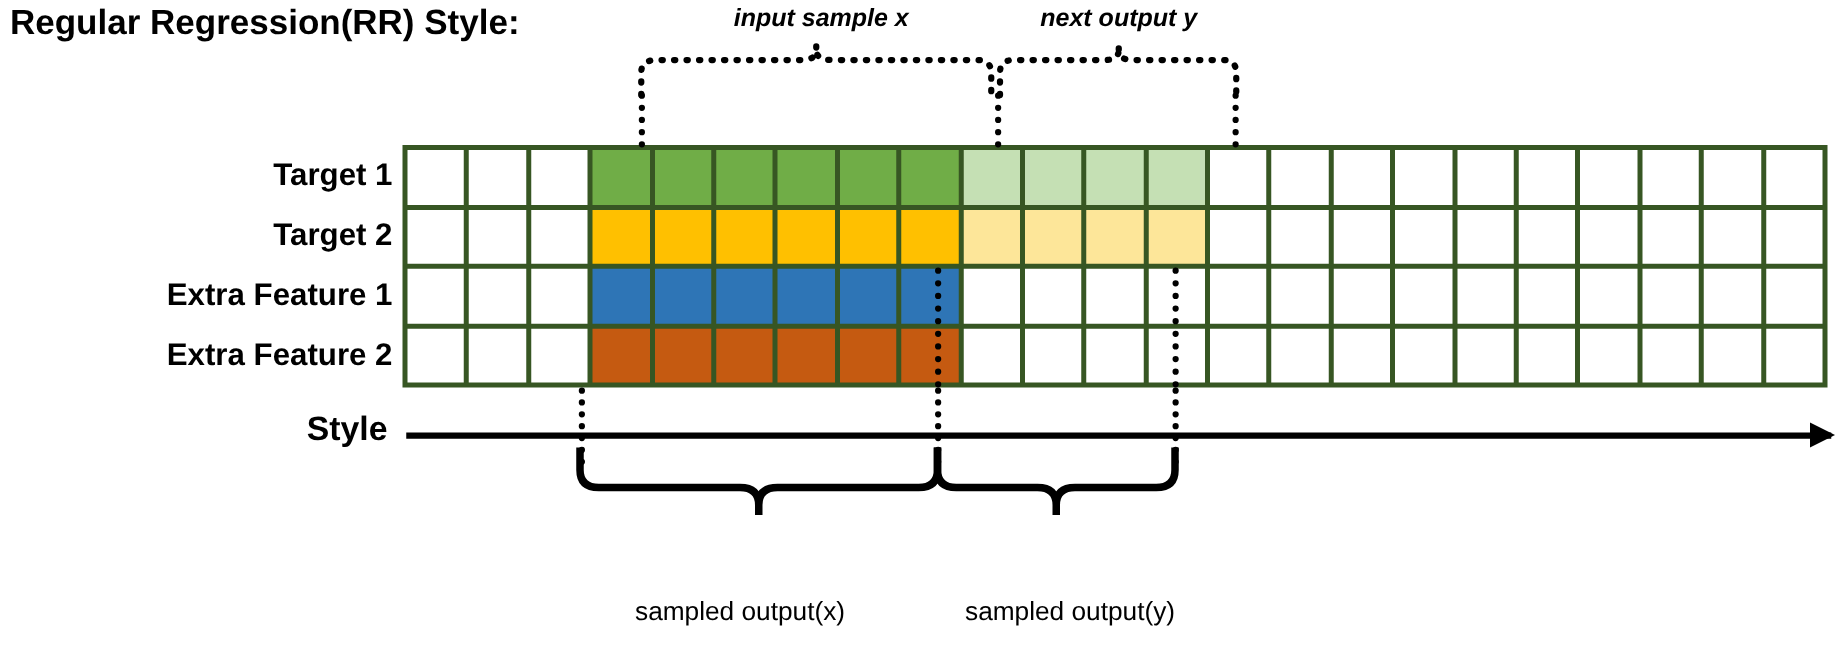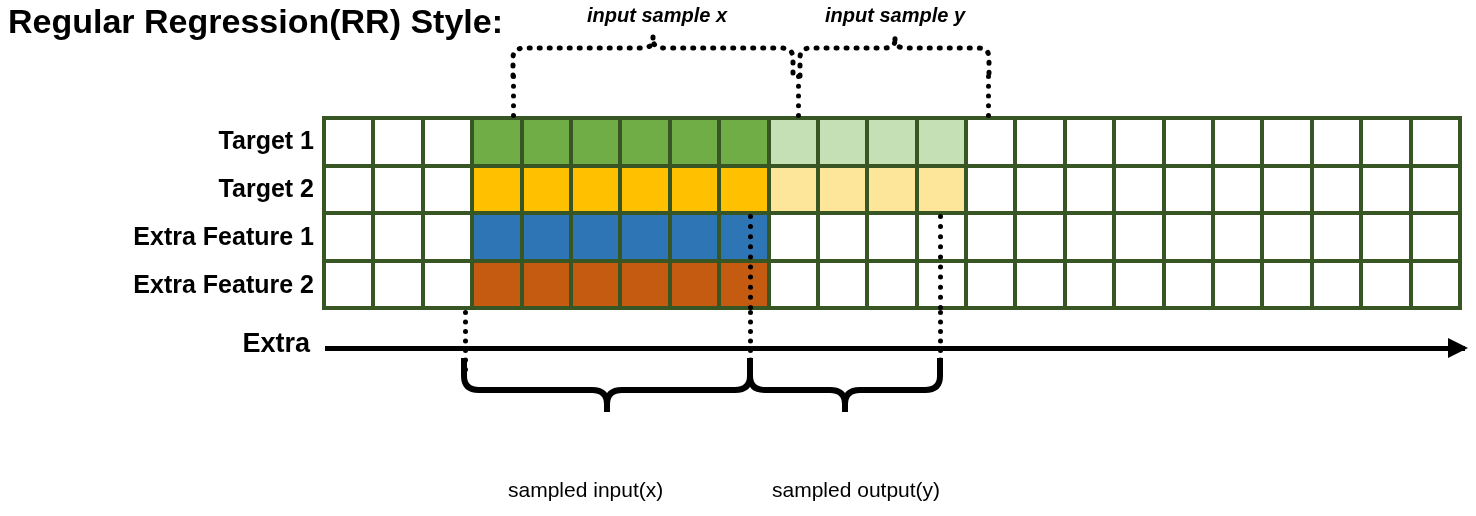--- a/index.html
+++ b/index.html
@@ -2,21 +2,21 @@
 <html><head>
 <meta charset="utf-8">
 <style>
   html,body{margin:0;padding:0;background:#ffffff;}
   body{width:1476px;height:516px;position:relative;overflow:hidden;
        font-family:"Liberation Sans", sans-serif;color:#000;}
 
   
   #title{
     position:absolute; left:8px; top:2px;
-    font-size:34px; font-weight:700; letter-spacing:0px;
+    font-size:28px; font-weight:700; letter-spacing:0px;
     white-space:nowrap;
   }
 
   
   .top-caption{
     position:absolute; top:4px;
     font-size:20px; font-style:italic; font-weight:600;
     white-space:nowrap; text-align:center;
   }
   #cap-x{ left:577px; width:160px; }
@@ -81,21 +81,21 @@
 
   svg.overlay{ position:absolute; left:0; top:0; width:1476px; height:516px;
                pointer-events:none; }
 </style>
 </head>
 <body>
 
 <div id="title">Regular Regression(RR) Style:</div>
 
 <div class="top-caption" id="cap-x">input sample x</div>
-<div class="top-caption" id="cap-y">input sample y</div>
+<div class="top-caption" id="cap-y">next output y</div>
 
 <div class="row-label" id="lab-0">Target 1</div>
 <div class="row-label" id="lab-1">Target 2</div>
 <div class="row-label" id="lab-2">Extra Feature 1</div>
 <div class="row-label" id="lab-3">Extra Feature 2</div>
 
 <div id="grid" style="background: rgb(55, 86, 35);">
     <div class="grid-row">
       <div class="cell" style="background: rgb(255, 255, 255);"></div>
       <div class="cell" style="background: rgb(255, 255, 255);"></div>
@@ -191,21 +191,21 @@
       <div class="cell" style="background: rgb(255, 255, 255);"></div>
       <div class="cell" style="background: rgb(255, 255, 255);"></div>
       <div class="cell" style="background: rgb(255, 255, 255);"></div>
       <div class="cell" style="background: rgb(255, 255, 255);"></div>
       <div class="cell" style="background: rgb(255, 255, 255);"></div>
       <div class="cell" style="background: rgb(255, 255, 255);"></div>
       <div class="cell" style="background: rgb(255, 255, 255);"></div>
     </div>
   </div>
 
-<div id="time-label">Extra</div>
+<div id="time-label">Style</div>
 <div id="time-axis"></div>
 <div id="time-arrow"></div>
 
 <div class="vdot" style="left:511px; top:74px; height:44px;"></div>
 <div class="vdot" style="left:463px; top:310px; height:62px;"></div>
 
 <div class="vdot" style="left:796px; top:74px; height:44px;"></div>
 <div class="vdot" style="left:748px; top:214px; height:96px;"></div>
 <div class="vdot" style="left:748px; top:310px; height:62px;"></div>
 
@@ -222,21 +222,21 @@
            L 895,40 Q 895,48 906,48 L 978,48 Q 989,48 989,58 L 989,76" fill="none" stroke="#000" stroke-width="5" stroke-linecap="round" stroke-dasharray="1 9"></path>
 
   <path d="M 464,358 L 464,376 Q 464,390 479,390 L 592,390 Q 607,390 607,404 L 607,412
            L 607,404 Q 607,390 622,390 L 735,390 Q 750,390 750,376 L 750,358" fill="none" stroke="#000" stroke-width="6" stroke-linecap="butt"></path>
 
   <path d="M 750,358 L 750,376 Q 750,390 765,390 L 830,390 Q 845,390 845,404 L 845,412
            L 845,404 Q 845,390 860,390 L 925,390 Q 940,390 940,376 L 940,358" fill="none" stroke="#000" stroke-width="6" stroke-linecap="butt"></path>
 </svg>
 
 <div class="bottom-note" id="note-x">
-  <div>sampled input(x)</div>
+  <div>sampled output(x)</div>
   
   
 </div>
 <div class="bottom-note" id="note-y">
   <div>sampled output(y)</div>
   
   
 </div>
 
 </body></html>

